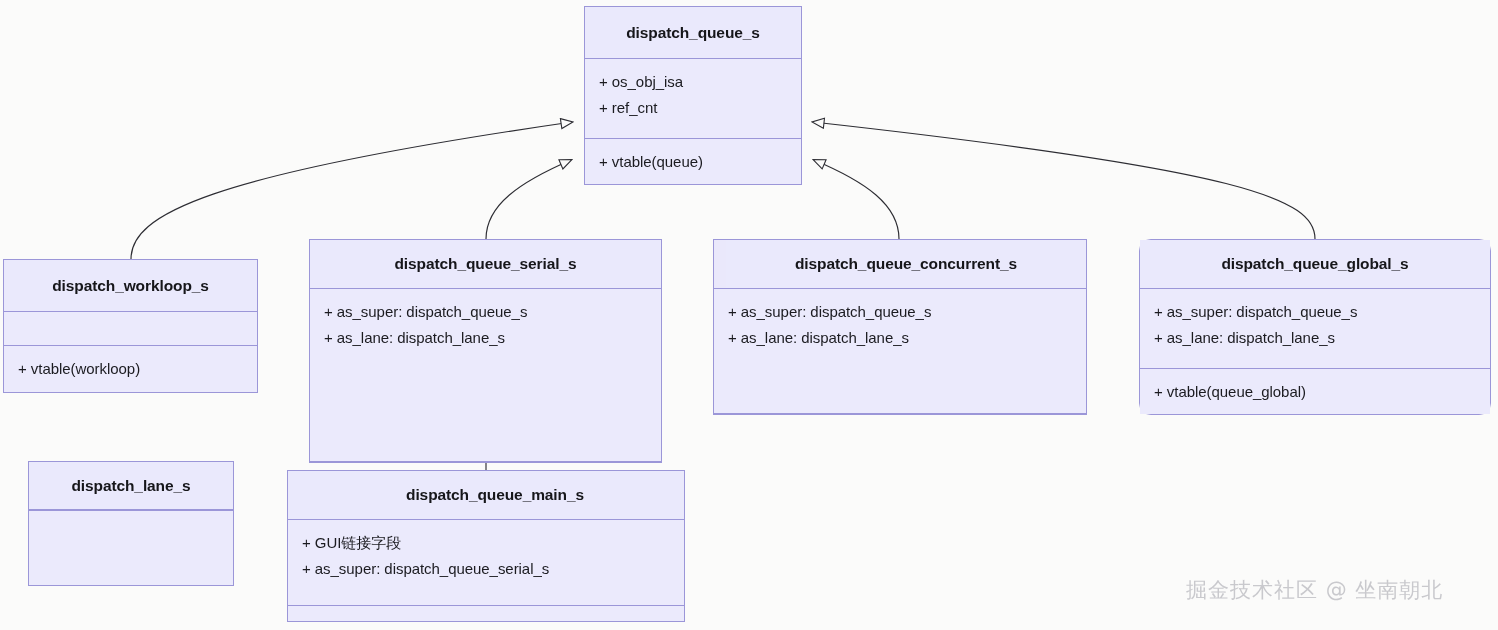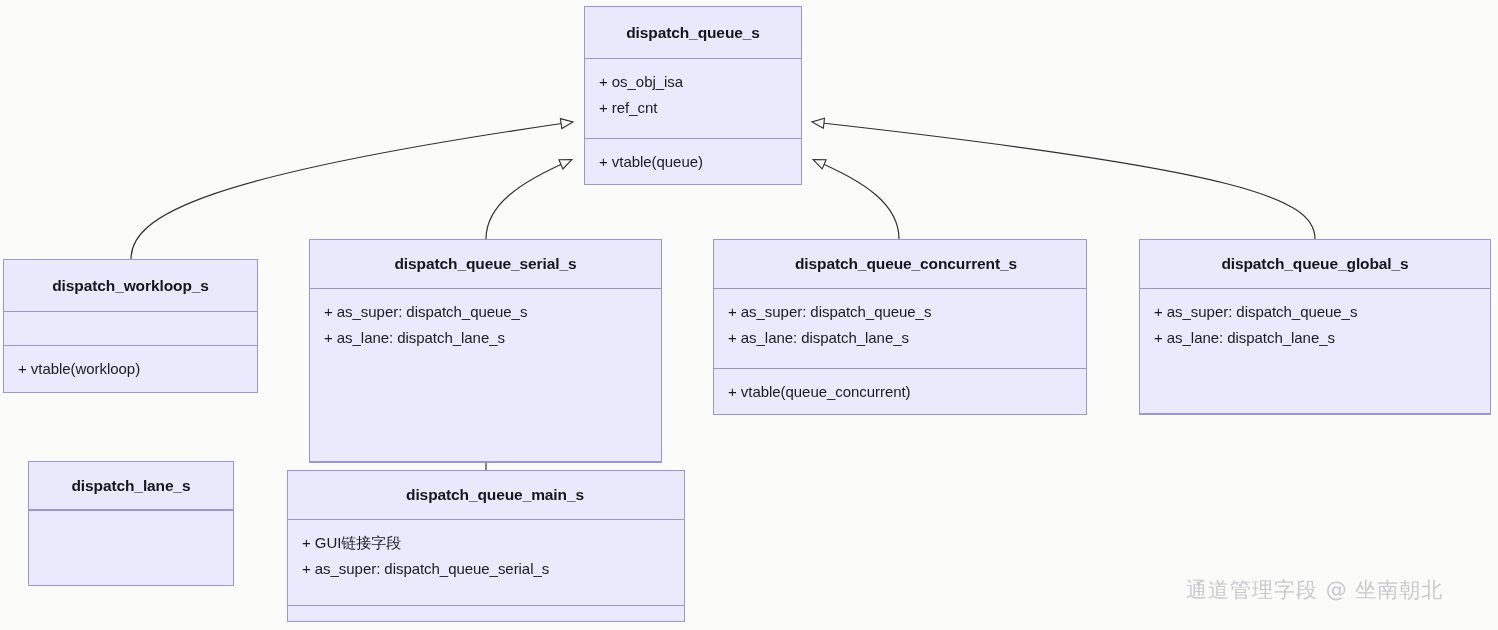--- a/index.html
+++ b/index.html
@@ -138,48 +138,48 @@
   </div>
 
   <div class="uml-class" style="left:713px; top:239px; width:374px; height:176px;">
     <div class="cls-name" style="height:48px;margin-left:12px;">dispatch_queue_concurrent_s</div>
     <div class="cls-sep"></div>
     <div class="cls-compartment" style="height:78px;">
       <div class="attr-line">+ as_super: dispatch_queue_s</div>
       <div class="attr-line">+ as_lane: dispatch_lane_s</div>
     </div>
     <div class="cls-sep"></div>
-    <div class="cls-compartment">
-      <div class="attr-line">+ vtable(queue_concurrent)</div>
-    </div>
   </div>
 
-  <div class="uml-class" style="left:1139px; top:239px; width:352px; height:176px;">
+  <div class="uml-class" style="left:1139px; top:239px; width:352px; height:176px;border-radius:12px;">
     <div class="cls-name" style="height:48px;">dispatch_queue_global_s</div>
     <div class="cls-sep"></div>
     <div class="cls-compartment" style="height:78px;">
       <div class="attr-line">+ as_super: dispatch_queue_s</div>
       <div class="attr-line">+ as_lane: dispatch_lane_s</div>
     </div>
     <div class="cls-sep"></div>
+    <div class="cls-compartment">
+      <div class="attr-line">+ vtable(queue_global)</div>
+    </div>
   </div>
 
   <div class="uml-class" style="left:28px; top:461px; width:206px; height:125px;">
     <div class="cls-name" style="height:47px;">dispatch_lane_s</div>
     <div class="cls-sep"></div>
     <div class="cls-sep"></div>
     <div class="cls-compartment empty"></div>
   </div>
 
   <div class="uml-class" style="left:287px; top:470px; width:398px; height:152px;">
     <div class="cls-name" style="height:48px;padding-left:18px;">dispatch_queue_main_s</div>
     <div class="cls-sep"></div>
     <div class="cls-compartment" style="height:70px;">
       <div class="attr-line">+ GUI链接字段</div>
       <div class="attr-line">+ as_super: dispatch_queue_serial_s</div>
     </div>
     <div class="cls-sep"></div>
     <div class="cls-compartment empty"></div>
   </div>
 
-  <div class="watermark" style="left:1186px; top:576px;">通道管理字段 @ 坐南朝北</div>
+  <div class="watermark" style="left:1186px; top:576px;">掘金技术社区 @ 坐南朝北</div>
 
 </div>
 
 </body></html>

